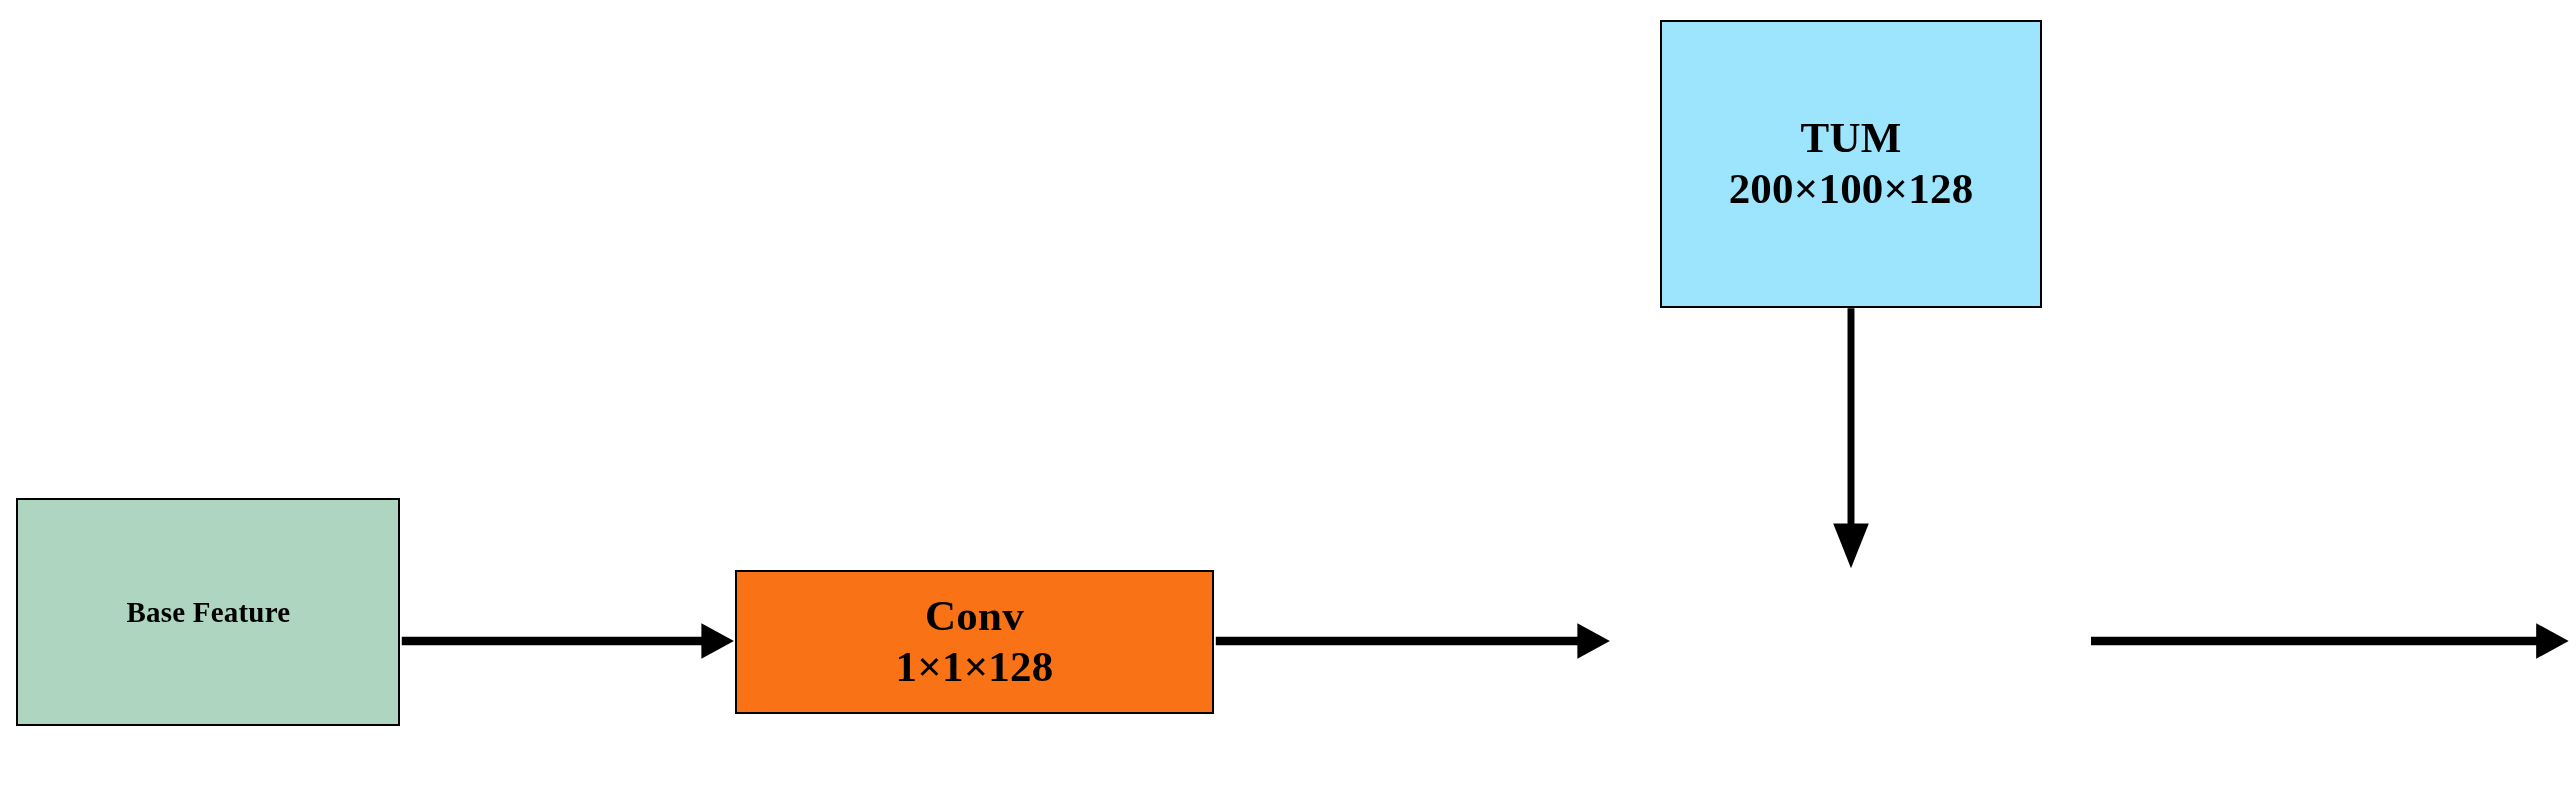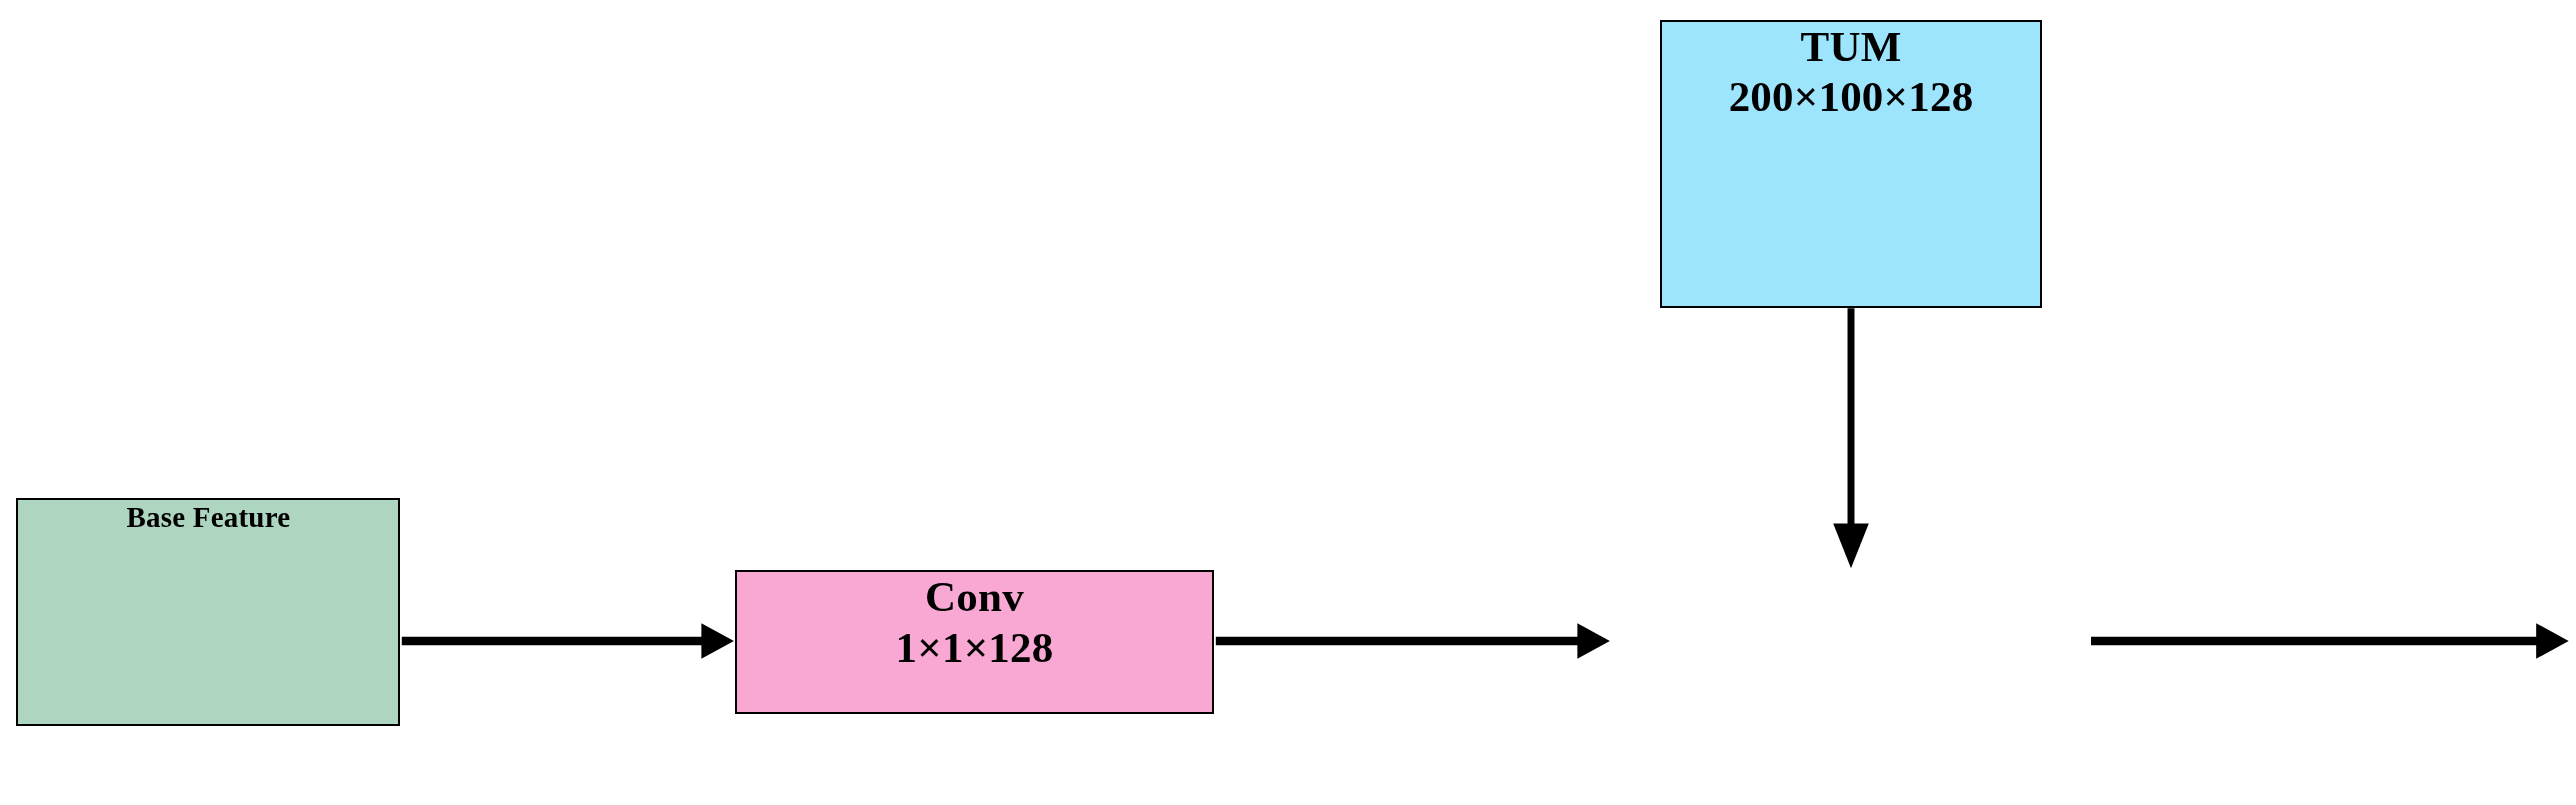--- a/index.html
+++ b/index.html
@@ -17,20 +17,21 @@
     background: #ffffff;
     overflow: hidden;
   }
   .node {
     position: absolute;
     box-sizing: border-box;
     border: 2.3px solid #000000;
     display: flex;
     flex-direction: column;
     align-items: center;
+    justify-content: center;
     text-align: center;
     color: #000000;
     font-weight: bold;
     line-height: 1.18;
     letter-spacing: 0.2px;
   }
   .node .line1 { display: block; }
   .node .line2 { display: block; }
 
   
@@ -42,21 +43,21 @@
     background: #aed5c0;
     font-size: 29px;
   }
 
   
   #node-conv {
     left: 735px;
     top: 570px;
     width: 479px;
     height: 144px;
-    background: #f9a8d4;
+    background: #f97316;
     font-size: 43px;
   }
 
   
   #node-tum {
     left: 1660px;
     top: 19.5px;
     width: 382px;
     height: 288px;
     background: #9ce5fd;

